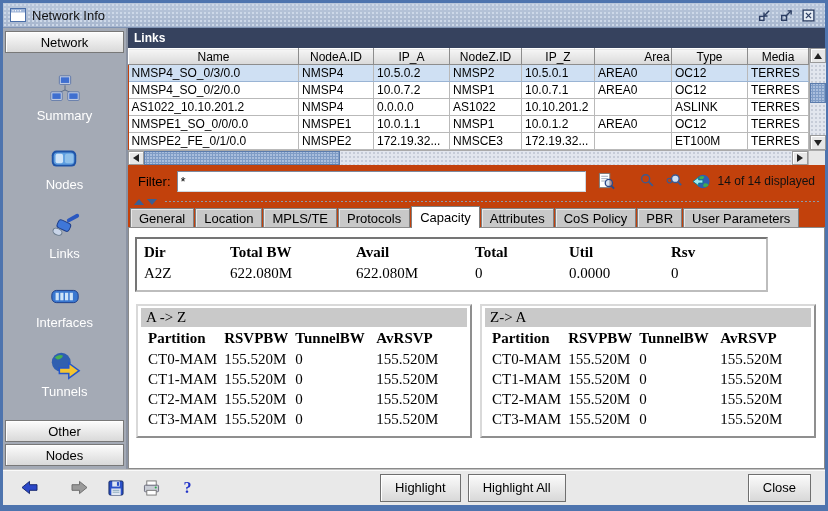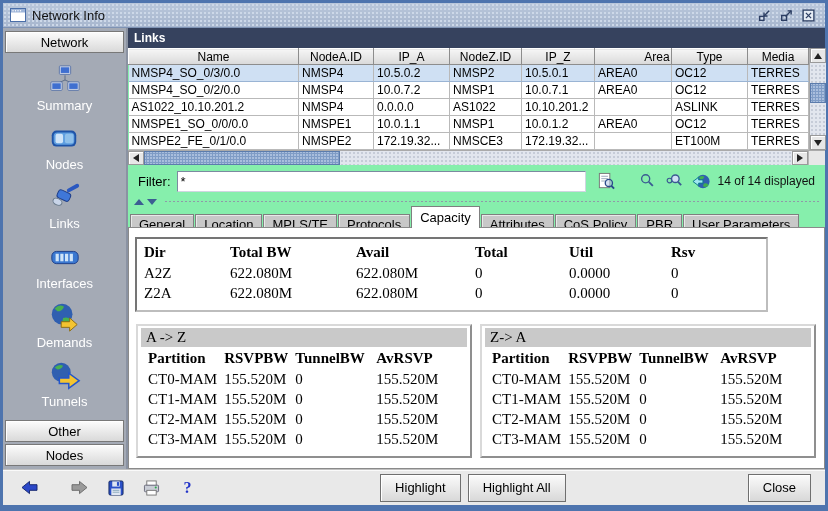--- a/index.html
+++ b/index.html
@@ -1,19 +1,19 @@
 <!DOCTYPE html>
 <html><head>
 <meta charset="utf-8">
 <style>
   html,body{margin:0;padding:0;background:#c8c8c8;}
   *{box-sizing:border-box;}
   .window{position:relative;width:828px;height:511px;margin:0 auto;
     border:3px solid #4e74ae;border-bottom:6px solid #4e74ae;outline:1px solid #1a2c50;
-    background:#86efac;font-family:"Liberation Sans",sans-serif;display:flex;flex-direction:column;}
+    background:#c2410c;font-family:"Liberation Sans",sans-serif;display:flex;flex-direction:column;}
   
   .titlebar{flex:0 0 25px;display:flex;align-items:center;gap:6px;padding:0 6px;
     background-image:radial-gradient(#cdd8e8 1px,rgba(0,0,0,0) 1.2px),linear-gradient(#b9c7db,#a7b6ce);
     background-size:4px 4px,100% 100%;border-bottom:1px solid #7f93b4;}
   .title{font-size:13px;color:#111;}
   .tb-controls{margin-left:auto;display:flex;gap:5px;align-items:center;margin-right:2px;}
   .tb-btn{width:17px;height:16px;display:flex;align-items:center;justify-content:center;}
   
   .body{flex:1;display:flex;min-height:0;}
   .sidebar{flex:0 0 125px;background:#a4aab5;border-right:2px solid #8a92a2;
@@ -64,21 +64,21 @@
   .ficon:nth-of-type(2){margin-left:14px;}
   .status{margin-left:auto;font-size:12px;color:#111;white-space:nowrap;}
   
   .divider{flex:0 0 9px;display:flex;align-items:center;padding-left:6px;gap:3px;}
   .div-up{width:0;height:0;border-left:5px solid transparent;border-right:5px solid transparent;border-bottom:6px solid #3c5e92;}
   .div-down{width:0;height:0;border-left:5px solid transparent;border-right:5px solid transparent;border-top:6px solid #3c5e92;}
   .div-line{flex:1;height:3px;margin:0 4px;
     background-image:radial-gradient(#8f9aa8 1px,transparent 1.2px);background-size:4px 3px;}
   
   .tabs{flex:0 0 22px;display:flex;align-items:flex-end;padding-left:2px;}
-  .tab{height:14px;line-height:19px;padding:0 8px;font-size:13px;background:#c8c8c8;
+  .tab{height:20px;line-height:19px;padding:0 8px;font-size:13px;background:#c8c8c8;
     border:1px solid #7f7f7f;border-bottom:none;box-shadow:inset 1px 1px 0 #e9e9e9;margin-right:1px;position:relative;z-index:0;white-space:nowrap;}
   .tab.selected{background:#fff;height:22px;line-height:22px;z-index:3;box-shadow:inset 1px 1px 0 #fff;}
   .content{flex:1;background:#fff;border:1px solid #8a8a8a;margin-top:-1px;position:relative;z-index:1;
     padding-top:9px;overflow:hidden;}
   
   .summary-box{margin-left:6px;width:633px;border:2px solid;border-color:#757575 #bdbdbd #bdbdbd #757575;
     background:#fff;padding:3px 0 6px 0;}
   table.serif{border-collapse:collapse;table-layout:fixed;font-family:"Liberation Serif","DejaVu Serif",serif;font-size:15px;color:#000;}
   .serif th{text-align:left;font-weight:bold;padding:2px 0 3px 7px;white-space:nowrap;overflow:hidden;}
   .serif td{padding:1px 0 2px 7px;white-space:nowrap;overflow:hidden;}
@@ -191,31 +191,20 @@
                 <rect x="3" y="10" width="28" height="13" rx="5" fill="#3a78d0" stroke="#1c3c88"></rect>
                 <g fill="#cfe4f8">
                   <rect x="7" y="12.5" width="3.4" height="8"></rect>
                   <rect x="12" y="12.5" width="3.4" height="8"></rect>
                   <rect x="17" y="12.5" width="3.4" height="8"></rect>
                   <rect x="22" y="12.5" width="3.4" height="8"></rect>
                 </g>
               </svg>
             </span>
             <div class="nav-label">Interfaces</div>
-          </div>
-          <div class="nav-item">
-            <span class="nav-ico">
-              <svg width="32" height="32" viewBox="0 0 34 34">
-                <circle cx="15" cy="14" r="11" fill="#2f5fb0"></circle>
-                <path d="M7 8 q5-5 10-2 q-2 5-7 5 z" fill="#49b04f"></path>
-                <path d="M16 18 q6-2 8 3 q-4 5-9 2 z" fill="#49b04f"></path>
-                <path d="M14 22 h9 v-4 l8 7 -8 7 v-4 h-9 z" fill="#f4c430" stroke="#8a6a10"></path>
-              </svg>
-            </span>
-            <div class="nav-label">Demands</div>
           </div>
           <div class="nav-item">
             <span class="nav-ico">
               <svg width="32" height="32" viewBox="0 0 34 34">
                 <circle cx="13" cy="13" r="10" fill="#2f5fb0"></circle>
                 <path d="M6 8 q4-4 9-2 q-2 4-6 4 z" fill="#49b04f"></path>
                 <path d="M11 19 h10 v-5 l11 8 -11 8 v-5 h-10 z" fill="#f4c430" stroke="#2255cc" stroke-width="1.6"></path>
               </svg>
             </span>
             <div class="nav-label">Tunnels</div>
@@ -409,28 +398,20 @@
               </thead>
               <tbody>
                 <tr>
                   <td>A2Z</td>
                   <td>622.080M</td>
                   <td>622.080M</td>
                   <td>0</td>
                   <td>0.0000</td>
                   <td>0</td>
                 </tr>
-                <tr>
-                  <td>Z2A</td>
-                  <td>622.080M</td>
-                  <td>622.080M</td>
-                  <td>0</td>
-                  <td>0.0000</td>
-                  <td>0</td>
-                </tr>
               </tbody>
             </table>
         </div>
         <div class="panels">
           <div class="panel">
             <div class="panel-title">A -&gt; Z</div>
             <table class="serif" id="az-table">
                 <colgroup>
                   <col style="width: 72px;">
                   <col style="width: 71px;">

